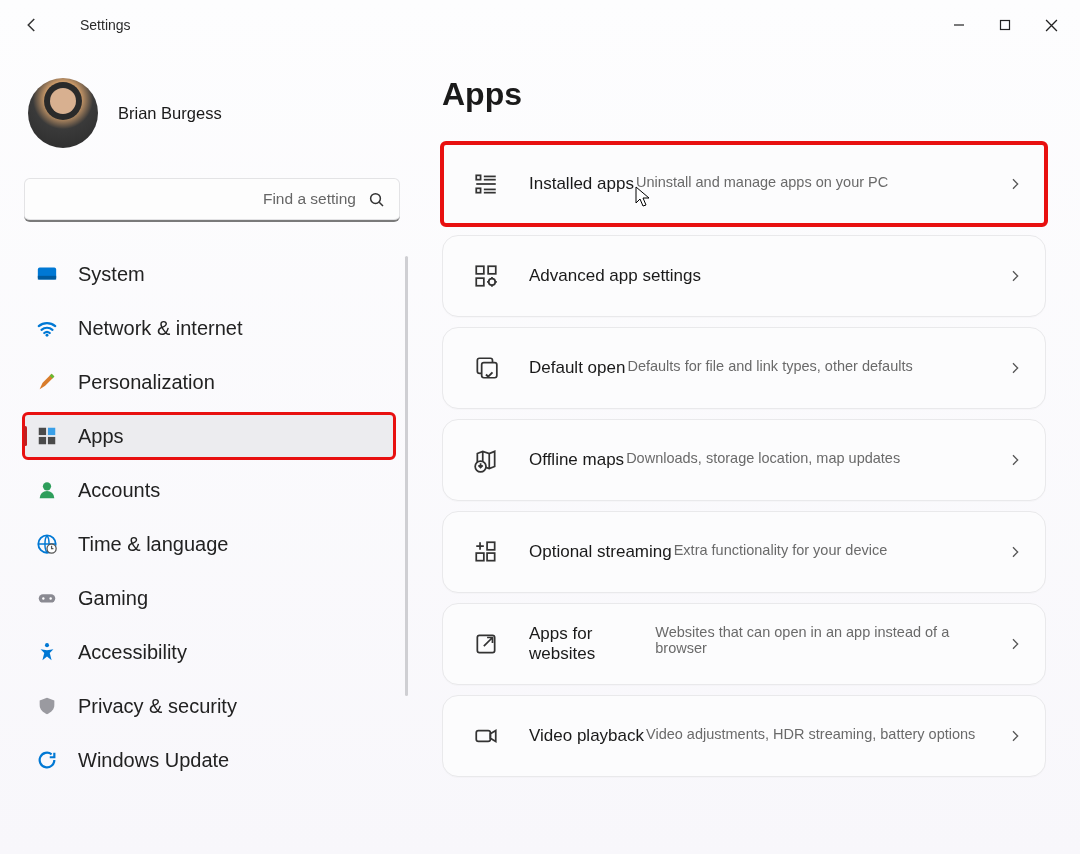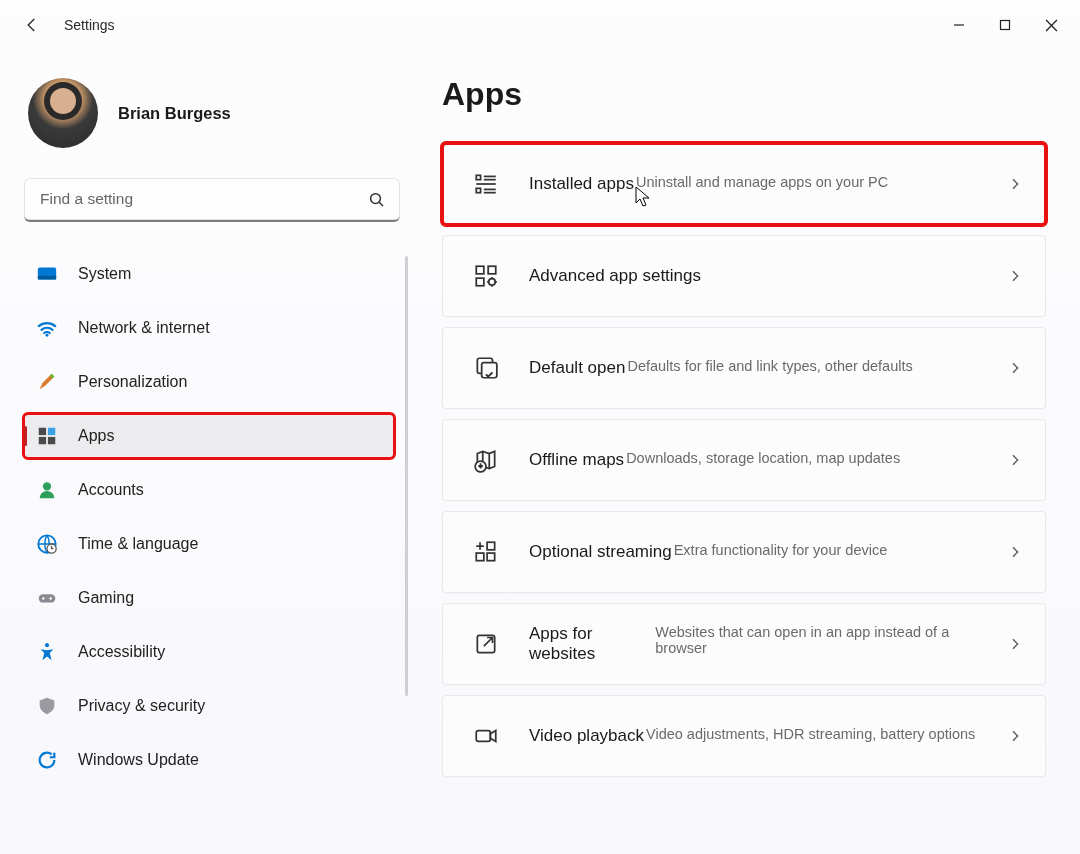--- a/index.html
+++ b/index.html
@@ -1,54 +1,54 @@
 <!DOCTYPE html>
 <html><head>
 <meta charset="utf-8">
 <style>
   * { box-sizing: border-box; margin: 0; padding: 0; }
   html, body { width: 1080px; height: 854px; font-family: "Segoe UI", Arial, sans-serif; background: #fff; color: #1a1a1a; overflow: hidden; }
   body { background: linear-gradient(180deg, #fdfdfe 0%, #f8f7fb 100%); }
 
   
   .titlebar { height: 50px; display: flex; align-items: center; justify-content: space-between; padding: 0 6px 0 20px; }
-  .titlebar-left { display: flex; align-items: center; gap: 20px; }
+  .titlebar-left { display: flex; align-items: center; gap: 36px; }
   .back-btn { width: 24px; height: 24px; display: flex; align-items: center; justify-content: center; cursor: pointer; }
   .title-text { font-size: 14px; color: #2a2a2a; }
   .win-controls { display: flex; }
   .win-btn { width: 46px; height: 32px; display: flex; align-items: center; justify-content: center; cursor: pointer; }
 
   
   .main { display: flex; height: calc(100% - 50px); }
 
   
   .sidebar { width: 420px; padding: 28px 12px 0 24px; position: relative; }
   .profile { display: flex; align-items: center; gap: 20px; margin-bottom: 30px; padding-left: 4px; }
   .avatar { width: 70px; height: 70px; border-radius: 50%; background: radial-gradient(circle at 50% 30%, #e8c8a8 0%, #c89868 30%, #3a3a3a 50%, #2a2a2a 100%); overflow: hidden; position: relative; }
   .avatar::after{ content:""; position:absolute; top:10px; left:22px; width:26px; height:26px; border-radius:50%; background:#d8b090; box-shadow: 0 0 0 6px #2a2a2a;}
-  .profile-name { font-size: 16.5px; font-weight: 700; color: #1a1a1a; }
+  .profile-name { font-size: 16.5px; font-weight: 400; color: #1a1a1a; }
 
   .searchwrap { position: relative; margin: 0 8px 30px 0; }
-  .search { width: 100%; height: 44px; border: none; border-bottom: 2px solid #7a7a7a; border-radius: 6px; background: #fdfdfd; padding: 0 44px 0 16px; font-size: 15.5px; color: #555; outline: none; box-shadow: 0 0 0 1px #e3e3e5 inset; }
+  .search { width: 100%; height: 44px; border: none; border-bottom: 2px solid #7a7a7a; border-radius: 6px; background: #fdfdfd; padding: 0 44px 0 16px; font-size: 15.5px; color: #555; outline: none; box-shadow: 0 0 0 1px #e3e3e5 inset; text-align: right; }
   .search::placeholder { color: #666; }
   .search-icon { position: absolute; right: 14px; top: 50%; transform: translateY(-50%); color: #333; }
 
   .navlist { list-style: none; padding-right: 14px; position: relative; }
   .nav-scroll-indicator { position:absolute; right:0; top:4px; width:3px; height: 440px; background:#cfcfd3; border-radius:2px;}
-  .nav-item { display: flex; align-items: center; gap: 20px; height: 44px; padding: 0 12px; border-radius: 6px; cursor: pointer; margin-bottom: 10px; font-size: 16px; color: #222; position: relative; }
+  .nav-item { display: flex; align-items: center; gap: 20px; height: 44px; padding: 0 12px; border-radius: 6px; cursor: pointer; margin-bottom: 10px; font-size: 20px; color: #222; position: relative; }
   .nav-item.active { background: #ececef; }
   .nav-item.active::before { content:""; position:absolute; left:0; top:12px; width:3px; height:20px; background:#c02020; border-radius:2px;}
   .nav-item.highlight-box { outline: 3px solid #e81010; outline-offset: -1px; border-radius: 4px; }
   .nav-icon { width: 22px; height: 22px; display:flex; align-items:center; justify-content:center; flex-shrink:0; }
 
   
   .content { flex: 1; padding: 26px 34px 0 22px; overflow: hidden; }
   .page-title { font-size: 32px; font-weight: 600; color: #1a1a1a; margin-bottom: 30px; }
   .cards { display:flex; flex-direction: column; gap: 10px; }
-  .card { display: flex; align-items: center; gap: 28px; height: 82px; background: #fcfcfd; border: 1px solid #e9e9eb; border-radius: 4px; padding: 0 22px 0 28px; cursor: pointer; box-shadow: 0 1px 1px rgba(0,0,0,0.02); position:relative;}
+  .card { display: flex; align-items: center; gap: 28px; height: 82px; background: #fcfcfd; border: 1px solid #e9e9eb; border-radius: 16px; padding: 0 22px 0 28px; cursor: pointer; box-shadow: 0 1px 1px rgba(0,0,0,0.02); position:relative;}
   .card.highlight { outline: 4px solid #e81010; outline-offset: -2px; border-radius: 4px; }
   .card-icon { width: 30px; height: 30px; display:flex; align-items:center; justify-content:center; color:#333; flex-shrink:0;}
   .card-text { flex: 1; display:flex; gap:2px; }
   .card-title { font-size: 17px; color: #1a1a1a; }
   .card-sub { font-size: 14.5px; color: #6a6a6a; }
   .chevron { color: #555; }
 
   .cursor-ptr { position:absolute; left:635px; top:186px; z-index:10; pointer-events:none;}
 
   

